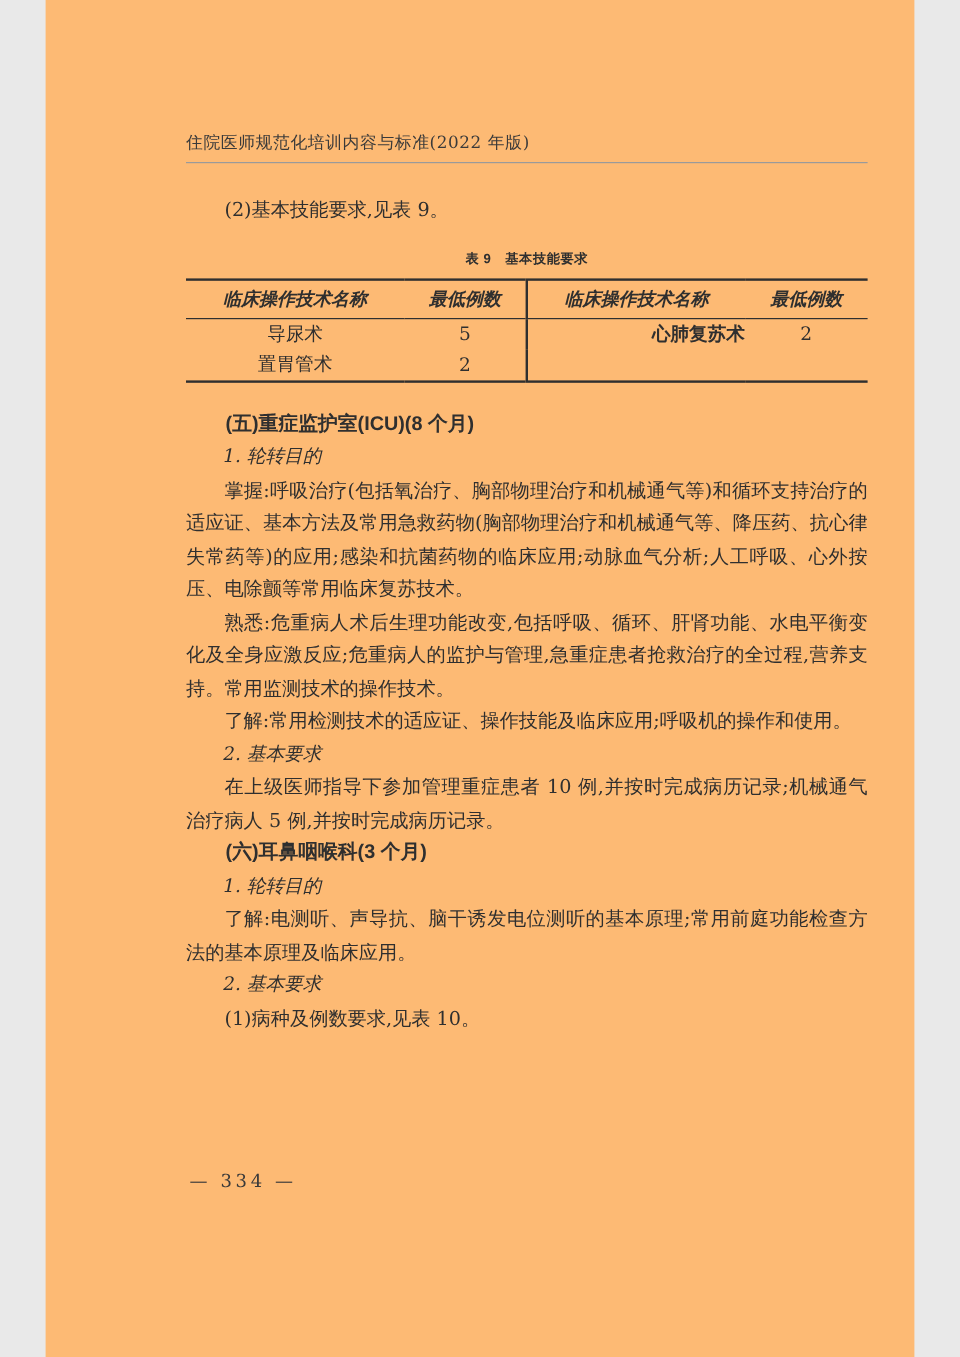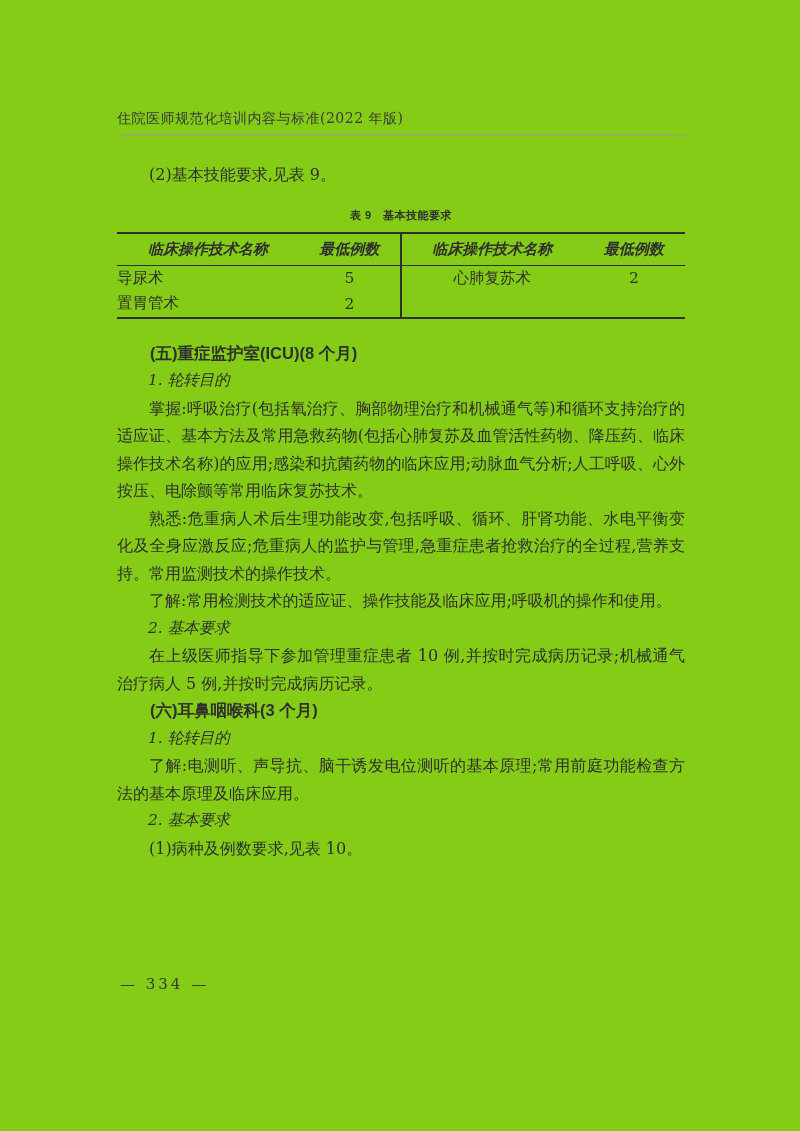--- a/index.html
+++ b/index.html
@@ -1,21 +1,21 @@
 <!DOCTYPE html>
 <html lang="zh"><head>
 <meta charset="utf-8">
 <style>
   html,body{margin:0;padding:0;}
   body{background:#e9e9e9;font-family:"DejaVu Serif","Liberation Serif",serif;}
   .page{
     position:relative;
-    width:800px;height:1131px;
+    width:724px;height:1131px;
     margin:0 auto;
-    background:#84cc16;
+    background:#fdba74;
     color:#2f2f2f;
     box-sizing:border-box;
     overflow:hidden;
   }
   .content{
     position:absolute;
     left:117px; width:568px; top:110px;
   }
   .running-head{
     font-size:14px;
@@ -58,22 +58,22 @@
   table.skill-table td{
     height:25.5px;
     padding:0;
     vertical-align:middle;
   }
   .col-name-l{width:32%;}
   .col-num-l{width:18%;}
   .col-name-r{width:32%;}
   .col-num-r{width:18%;}
   .vdiv{border-right:2px solid #2f2f2f;}
-  td.name{text-align:left;padding-left:2px;margin-top:46px;}
-  td.name-r{text-align:center;padding-left:9px;}
+  td.name{text-align:center;padding-left:2px;margin-top:46px;}
+  td.name-r{text-align:right;padding-left:9px;font-weight:bold;}
   td.num{text-align:center;}
   .section-title{
     margin:21px 0 0 0;
     font-family:"Liberation Sans","DejaVu Sans",sans-serif;
     font-weight:bold;
     font-size:16.5px;
     line-height:27.5px;
     text-indent:2em;
   }
   .section-title.flow{margin-top:0;}
@@ -137,21 +137,21 @@
           <td class="name">置胃管术</td>
           <td class="num vdiv">2</td>
           <td class="name-r"></td>
           <td class="num"></td>
         </tr>
       </tbody>
     </table>
 
     <h2 class="section-title">(五)重症监护室(ICU)(8 个月)</h2>
     <p class="subhead">1. 轮转目的</p>
-    <p class="para">掌握:呼吸治疗(包括氧治疗、胸部物理治疗和机械通气等)和循环支持治疗的适应证、基本方法及常用急救药物(包括心肺复苏及血管活性药物、降压药、临床操作技术名称)的应用;感染和抗菌药物的临床应用;动脉血气分析;人工呼吸、心外按压、电除颤等常用临床复苏技术。</p>
+    <p class="para">掌握:呼吸治疗(包括氧治疗、胸部物理治疗和机械通气等)和循环支持治疗的适应证、基本方法及常用急救药物(胸部物理治疗和机械通气等、降压药、抗心律失常药等)的应用;感染和抗菌药物的临床应用;动脉血气分析;人工呼吸、心外按压、电除颤等常用临床复苏技术。</p>
     <p class="para">熟悉:危重病人术后生理功能改变,包括呼吸、循环、肝肾功能、水电平衡变化及全身应激反应;危重病人的监护与管理,急重症患者抢救治疗的全过程,营养支持。常用监测技术的操作技术。</p>
     <p class="para">了解:常用检测技术的适应证、操作技能及临床应用;呼吸机的操作和使用。</p>
     <p class="subhead">2. 基本要求</p>
     <p class="para">在上级医师指导下参加管理重症患者 10 例,并按时完成病历记录;机械通气治疗病人 5 例,并按时完成病历记录。</p>
 
     <h2 class="section-title flow">(六)耳鼻咽喉科(3 个月)</h2>
     <p class="subhead">1. 轮转目的</p>
     <p class="para">了解:电测听、声导抗、脑干诱发电位测听的基本原理;常用前庭功能检查方法的基本原理及临床应用。</p>
     <p class="subhead">2. 基本要求</p>
     <p class="para">(1)病种及例数要求,见表 10。</p>

